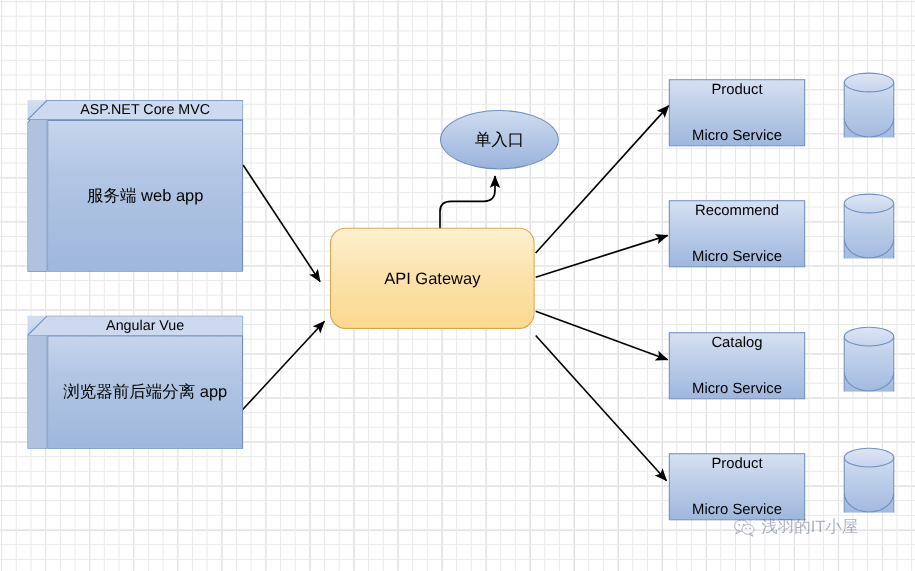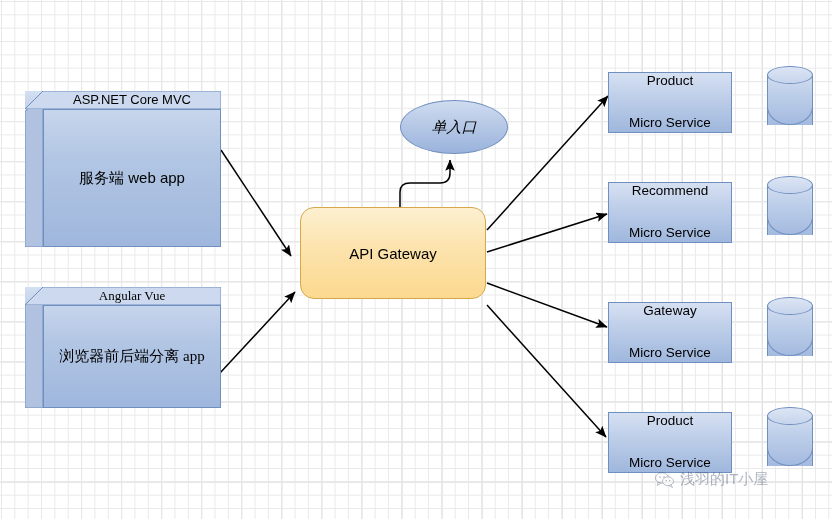--- a/index.html
+++ b/index.html
@@ -117,21 +117,20 @@
     position: absolute;
     border: 1px solid #6f8fbf;
     border-radius: 50%;
     background: linear-gradient(to bottom, #cfdcf0 0%, #b7c9e6 45%, #9ab3dc 100%);
     display: flex;
     align-items: center;
     justify-content: center;
     font-size: 15px;
     color: #000000;
     box-sizing: border-box;
-    font-style: italic;
   }
 
   
   .service-box {
     position: absolute;
     border: 1px solid #6f8fbf;
     background: linear-gradient(to bottom, #d6e0f2 0%, #bccde8 45%, #9fb7dd 100%);
     display: flex;
     flex-direction: column;
     align-items: center;
@@ -187,20 +186,21 @@
   
   .watermark {
     position: absolute;
     display: flex;
     align-items: center;
     gap: 5px;
     opacity: 0.42;
     color: #3c4a66;
     font-size: 15px;
     white-space: nowrap;
+    padding-left: 12px;
   }
   .watermark .wm-logo {
     width: 20px;
     height: 18px;
     flex: 0 0 auto;
   }
 </style>
 </head>
 <body>
 
@@ -233,21 +233,21 @@
       <polygon points="0,18 18,0 18,136 0,136" fill="#b0c2e0" stroke="#6f8fbf" stroke-width="1"></polygon>
     </svg>
     <svg class="face-top" viewBox="0 0 196 18" preserveAspectRatio="none" width="196" height="18">
       <polygon points="0,18 18,0 196,0 196,18" fill="#ccd9ee" stroke="#6f8fbf" stroke-width="1"></polygon>
     </svg>
     <div class="face-front"></div>
     <div class="prism-title">ASP.NET Core MVC</div>
     <div class="prism-body-label">服务端 web app</div>
   </div>
 
-  <div class="prism" style="left:25px; top:287px; width:196px; height:121px;font-family:Liberation Serif, serif;">
+  <div class="prism" style="left:25px; top:287px; width:196px; height:121px;">
     <svg class="face-left" viewBox="0 0 18 121" preserveAspectRatio="none" width="18" height="121">
       <polygon points="0,18 18,0 18,121 0,121" fill="#b0c2e0" stroke="#6f8fbf" stroke-width="1"></polygon>
     </svg>
     <svg class="face-top" viewBox="0 0 196 18" preserveAspectRatio="none" width="196" height="18">
       <polygon points="0,18 18,0 196,0 196,18" fill="#ccd9ee" stroke="#6f8fbf" stroke-width="1"></polygon>
     </svg>
     <div class="face-front"></div>
     <div class="prism-title">Angular Vue</div>
     <div class="prism-body-label">浏览器前后端分离 app</div>
   </div>
@@ -260,21 +260,21 @@
     <span>Product</span>
     <span>Micro Service</span>
   </div>
 
   <div class="service-box" style="left:608px; top:182px; width:124px; height:61px;gap:16px;">
     <span>Recommend</span>
     <span>Micro Service</span>
   </div>
 
   <div class="service-box" style="left:608px; top:302px; width:124px; height:61px;">
-    <span>Gateway</span>
+    <span>Catalog</span>
     <span>Micro Service</span>
   </div>
 
   <div class="service-box" style="left:608px; top:412px; width:124px; height:61px;">
     <span>Product</span>
     <span>Micro Service</span>
   </div>
 
   <div class="cylinder" style="left:767px; top:66px;">
     <div class="cyl-body"></div>

